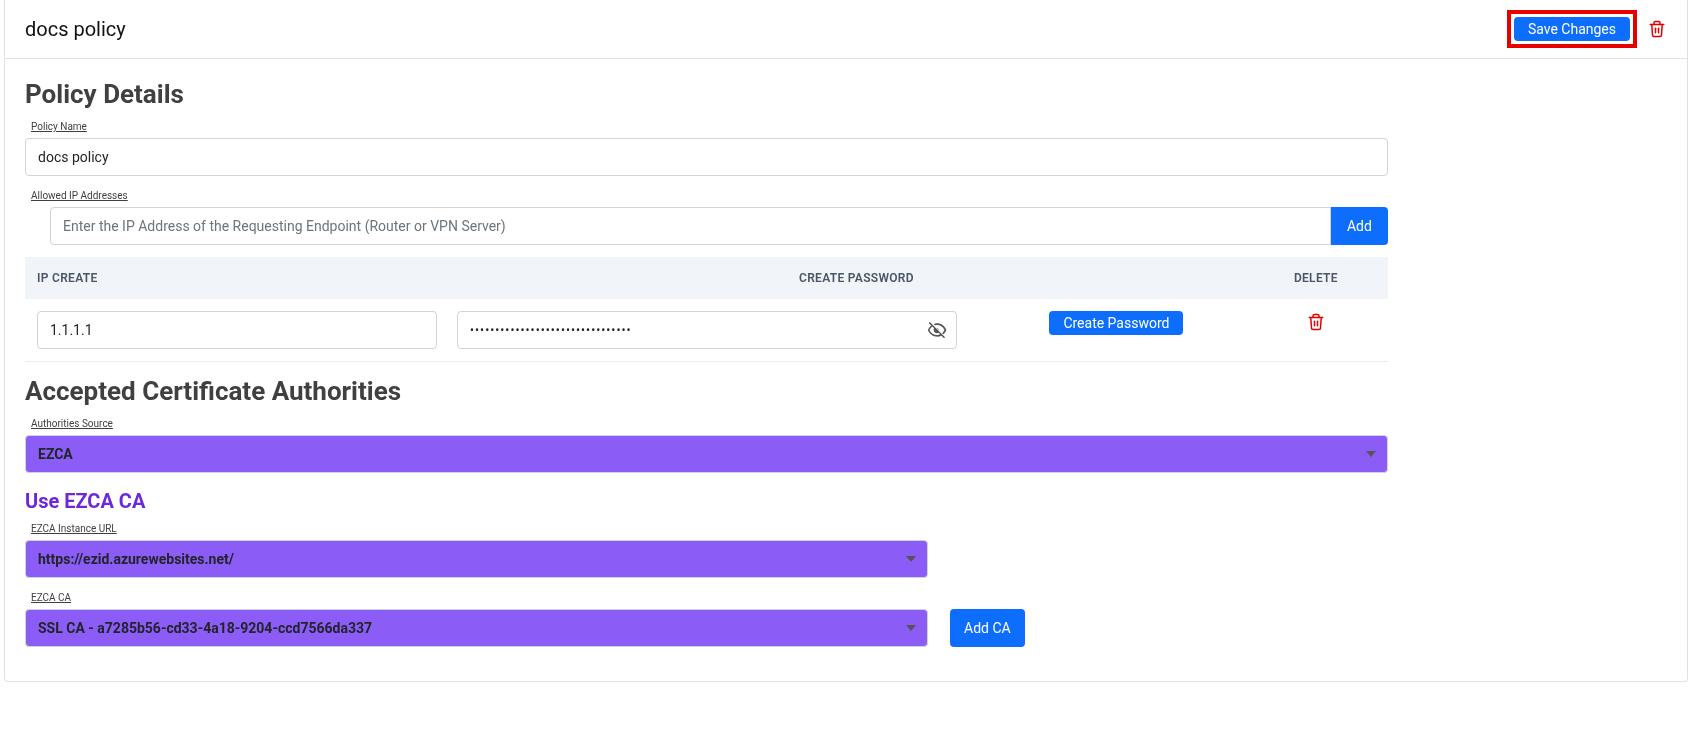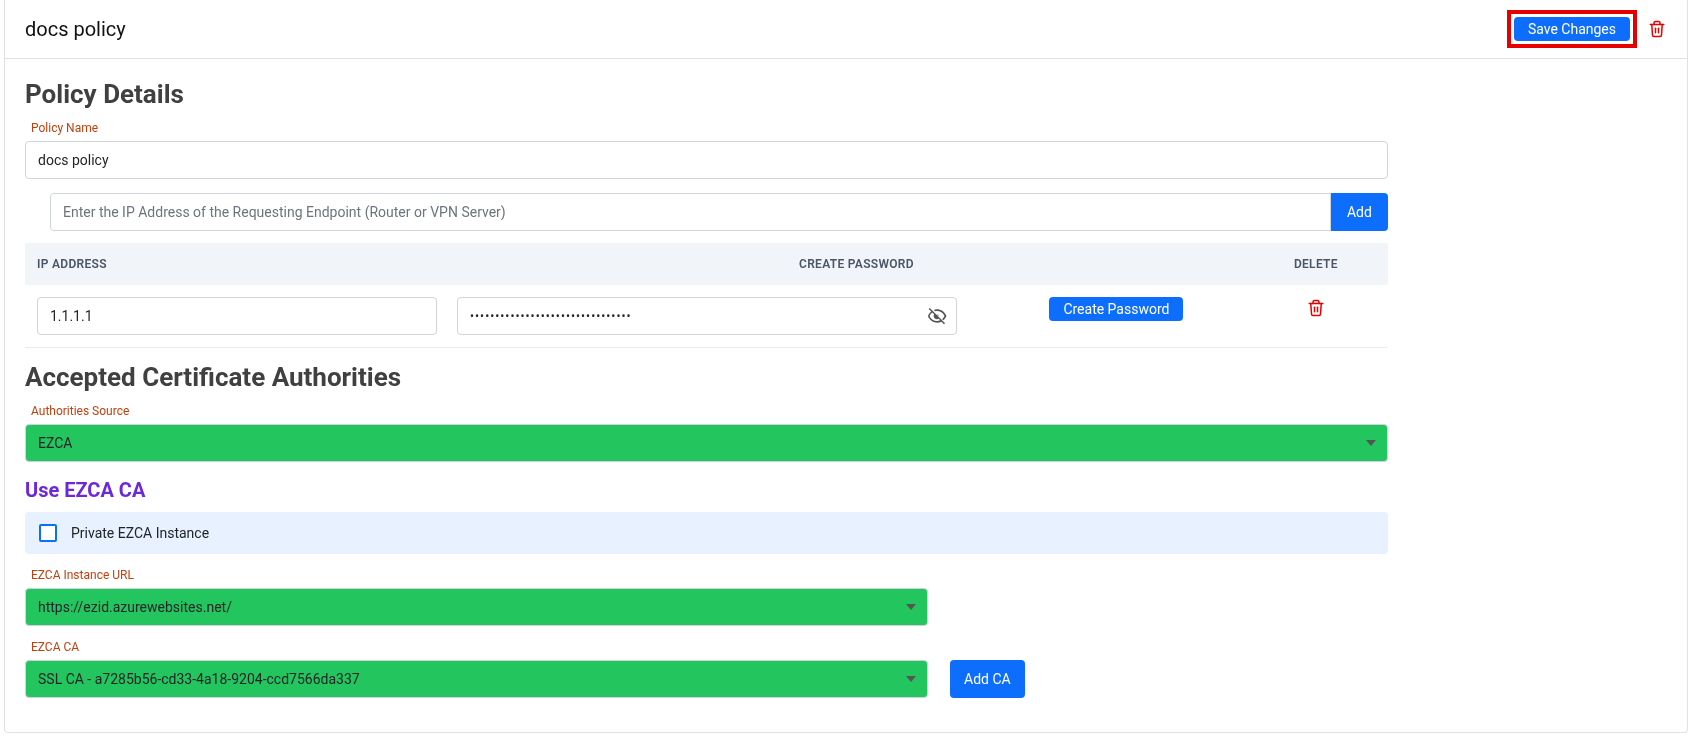--- a/index.html
+++ b/index.html
@@ -68,23 +68,24 @@
     margin: 10px 0 12px 0;
   }
   .sub-heading {
     font-size: 20px;
     font-weight: 700;
     color: #6d28d9;
     margin: 16px 0 10px 0;
   }
   .field-block { margin-bottom: 14px; }
   .field-label {
-    font-size: 12px;
-    color: #c2410c;
+    font-size: 10px;
+    color: #404040;
     margin: 0 0 6px 6px;
+    text-decoration: underline;
   }
   .text-input, .select {
     width: 100%;
     padding: 8px 12px;
     font-size: 14px;
     border: 1px solid #ced4da;
     border-radius: 4px;
     background: #fff;
     color: #212529;
     font-family: inherit;
@@ -144,21 +145,22 @@
     cursor: pointer;
     width: 20px;
     height: 20px;
     color: #555;
   }
   .eye-icon svg { width: 20px; height: 20px; }
   .select-wrap { position: relative; }
   .select {
     appearance: none;
     -webkit-appearance: none;
-    background: #22c55e;
+    background: #8b5cf6;
+    font-weight: bold;
   }
   .select-caret {
     position: absolute;
     right: 12px;
     top: 50%;
     transform: translateY(-50%);
     pointer-events: none;
     color: #555;
   }
   .select-caret svg { width: 10px; height: 6px; display: block; }
@@ -220,28 +222,29 @@
   <div class="content">
 
     <div class="section-heading">Policy Details</div>
 
     <div class="field-block form-row-main">
       <div class="field-label">Policy Name</div>
       <input class="text-input" type="text" value="docs policy" style="">
     </div>
 
     <div class="field-block form-row-main">
+      <div class="field-label">Allowed IP Addresses</div>
       <div class="ip-row">
         <input class="text-input" type="text" placeholder="Enter the IP Address of the Requesting Endpoint (Router or VPN Server)" style="">
         <button class="btn">Add</button>
       </div>
 
       <div class="ip-table">
         <div class="ip-table-header">
-          <div class="col-ip">IP ADDRESS</div>
+          <div class="col-ip">IP CREATE</div>
           <div class="col-pw">CREATE PASSWORD</div>
           <div class="col-del">DELETE</div>
         </div>
         <div class="ip-table-row">
           <div class="col-ip">
             <input class="text-input" type="text" value="1.1.1.1" style="">
           </div>
           <div class="col-secret">
             <div class="secret-wrap">
               <input class="text-input dots-input" type="text" value="••••••••••••••••••••••••••••••••" style="">
@@ -279,24 +282,20 @@
         <span class="select-caret">
           <svg viewBox="0 0 10 6">
               <path d="M0 0l5 6 5-6z" fill="#555"></path>
             </svg>
         </span>
       </div>
     </div>
 
     <div class="sub-heading">Use EZCA CA</div>
 
-    <div class="checkbox-banner form-row-main">
-      <div class="cbx"></div>
-      <div class="cbx-label">Private EZCA Instance</div>
-    </div>
 
     <div class="field-block select-55">
       <div class="field-label">EZCA Instance URL</div>
       <div class="select-wrap">
         <div class="select">https://ezid.azurewebsites.net/</div>
         <span class="select-caret">
           <svg viewBox="0 0 10 6">
               <path d="M0 0l5 6 5-6z" fill="#555"></path>
             </svg>
         </span>

